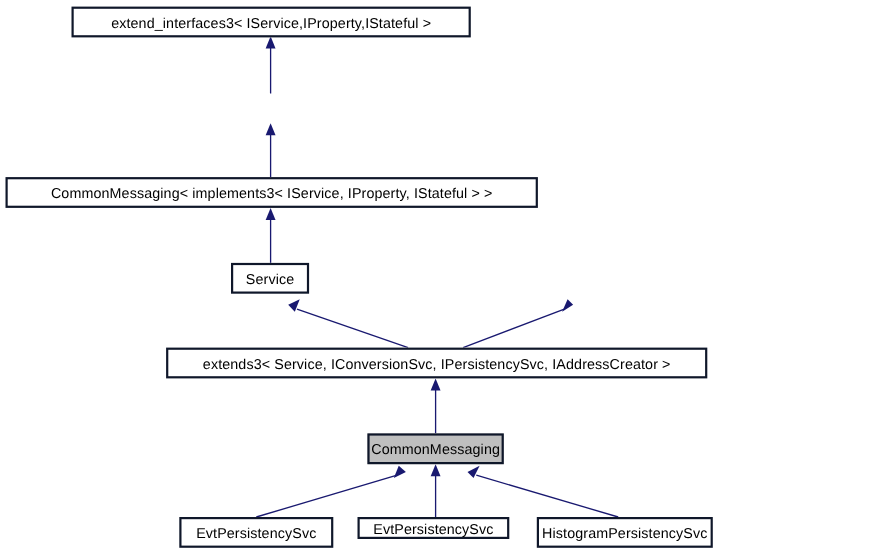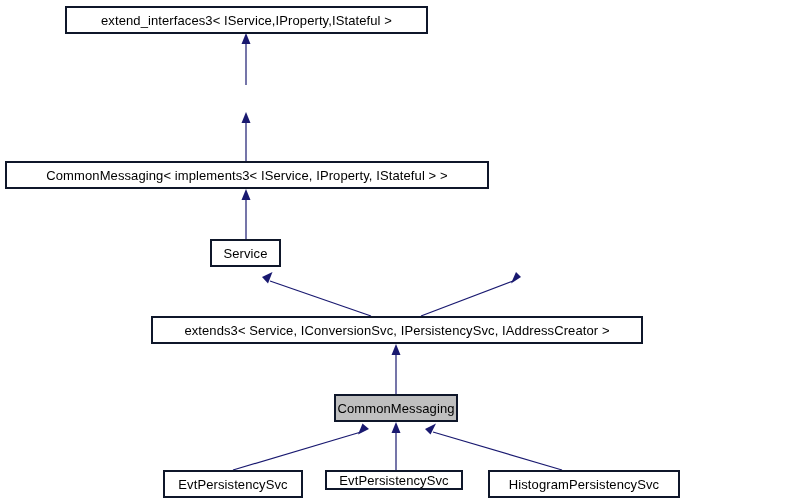--- a/index.html
+++ b/index.html
@@ -121,17 +121,17 @@
   </div>
 
   <div class="node" style="left:163px; top:470px; width:140px; height:28px;">
     <span class="node-label">EvtPersistencySvc</span>
   </div>
 
   <div class="node" style="left:325px; top:470px; width:138px; height:20px;">
     <span class="node-label">EvtPersistencySvc</span>
   </div>
 
-  <div class="node" style="left:488px; top:470px; width:192px; height:28px;">
+  <div class="node" style="left:488px; top:470px; width:160px; height:28px;">
     <span class="node-label">HistogramPersistencySvc</span>
   </div>
 
 </div>
 
 </body></html>

